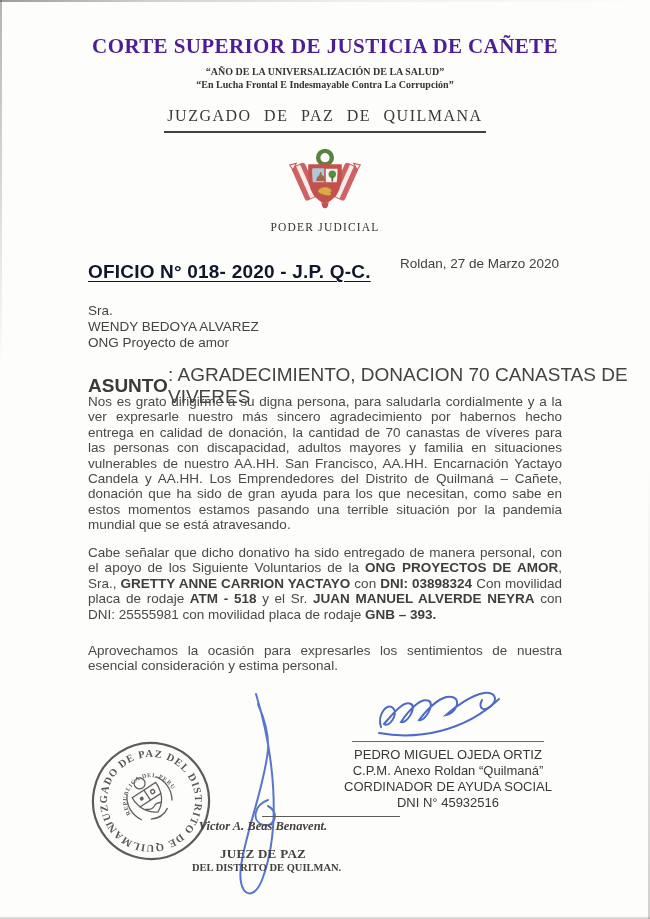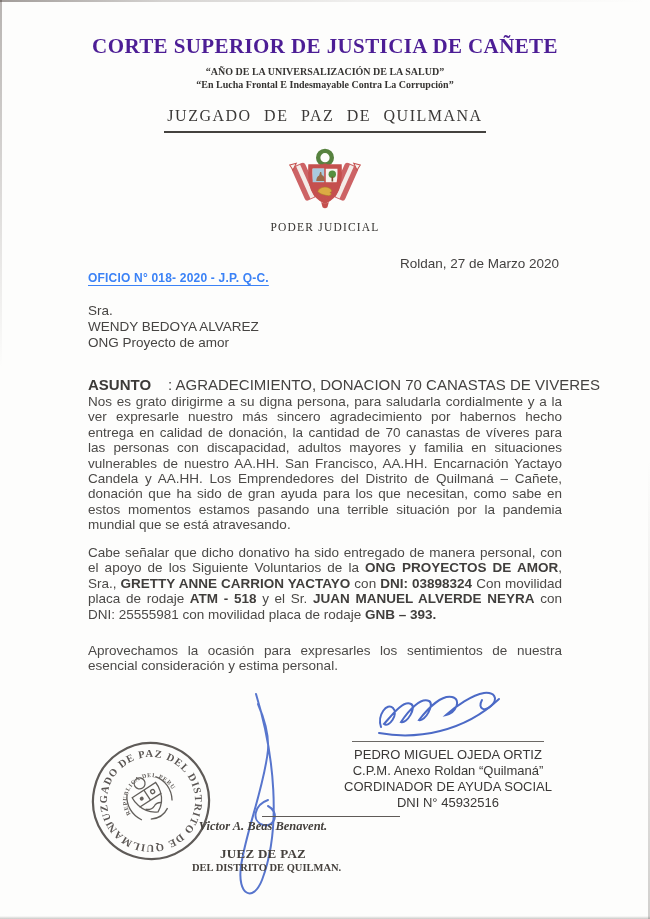--- a/index.html
+++ b/index.html
@@ -27,26 +27,26 @@
     color:#363432;line-height:12.5px;}
   .office-wrap{margin-top:12px;line-height:26px;}
   .office-title{display:inline-block;font-family:"Liberation Serif",serif;font-size:16px;
     color:#3b3937;letter-spacing:1.5px;word-spacing:7px;
     border-bottom:2px solid #44423f;padding:0 3px 2px;}
   .crest{margin:14px auto 0;width:78px;height:72px;}
   .institution{margin-top:2px;font-family:"Liberation Serif",serif;font-size:11.5px;
     letter-spacing:1.2px;color:#34322f;}
 
   .dateline{position:absolute;top:256px;left:400px;font-size:13.5px;color:#434140;}
-  .oficio{position:absolute;top:271px;left:88px;font-weight:bold;font-size:12px;
-    letter-spacing:.2px;color:#3b82f6;text-decoration:underline;text-underline-offset:3px;}
+  .oficio{position:absolute;top:261px;left:88px;font-weight:bold;font-size:19px;
+    letter-spacing:.2px;color:#0f172a;text-decoration:underline;text-underline-offset:3px;}
 
   .recipient{position:absolute;top:303px;left:88px;font-size:13.5px;line-height:15.8px;color:#464442;}
 
-  .subject{position:absolute;top:376px;left:88px;display:flex;font-size:15px;color:#454341;}
+  .subject{position:absolute;top:364px;left:88px;display:flex;font-size:19px;color:#454341;align-items:center;}
   .subject-label{font-weight:bold;width:80px;flex:0 0 80px;color:#3c3a38;}
 
   .para{position:absolute;left:88px;width:474px;margin:0;font-size:13.5px;
     line-height:15.4px;text-align:justify;color:#4b4947;}
   .p1{top:394px;}
   .p2{top:545px;}
   .p3{top:643px;}
   .para .b{font-weight:bold;color:#403e3c;}
 
   

